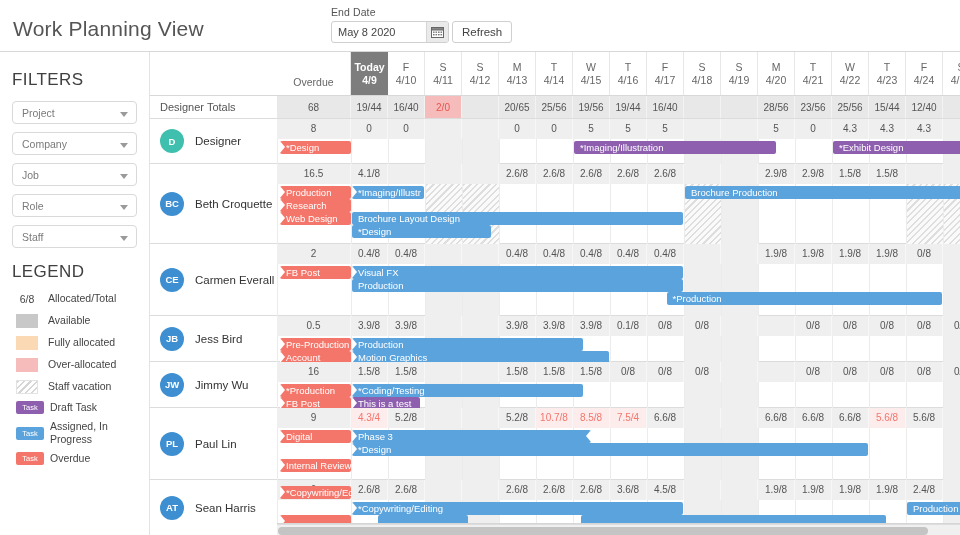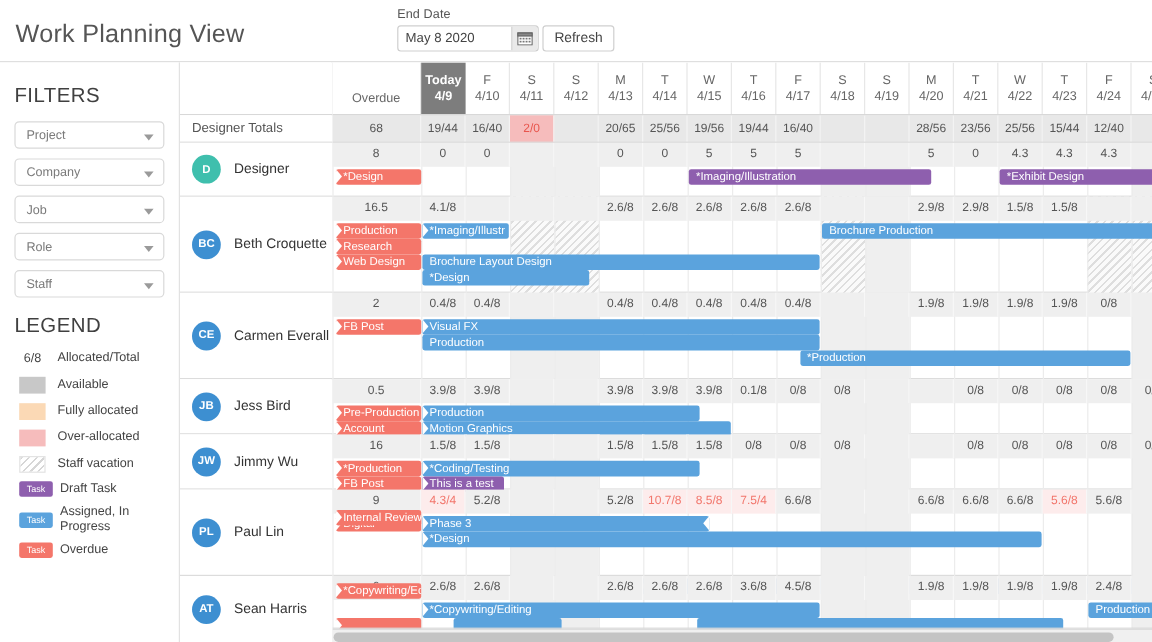--- a/index.html
+++ b/index.html
@@ -707,21 +707,21 @@
           <div class="alloc-cell" style="left: 407px; width: 37px;"></div>
           <div class="alloc-cell" style="left: 444px; width: 37px;"></div>
           <div class="alloc-cell" style="left: 481px; width: 37px;">6.6/8</div>
           <div class="alloc-cell" style="left: 518px; width: 37px;">6.6/8</div>
           <div class="alloc-cell" style="left: 555px; width: 37px;">6.6/8</div>
           <div class="alloc-cell red" style="left: 592px; width: 37px;">5.6/8</div>
           <div class="alloc-cell" style="left: 629px; width: 37px;">5.6/8</div>
           <div class="alloc-cell" style="left: 666px; width: 37px;"></div>
           <div class="bar red notch" style="left: 3px; width: 71px; top: 22px;">Digital</div>
           <div class="bar blue notch notch-r" style="left: 75px; width: 238.5px; top: 22px;">Phase 3</div>
-          <div class="bar red notch" style="left: 3px; width: 71px; top: 17px;">Internal Review</div>
+          <div class="bar red notch" style="left: 3px; width: 71px; top: 51px;">Internal Review</div>
           <div class="bar blue notch" style="left: 75px; width: 516px; top: 35px;">*Design</div>
           <div class="bar blue" style="left: 237.8px; width: 464.2px; top: 74px;">Wireframing</div>
         </div>
         <div class="trow" style="top: 428px; height: 56px;">
           <div class="weekend-band" style="left: 148px; width: 37px; height: 56px;"></div>
           <div class="weekend-band" style="left: 185px; width: 37px; height: 56px;"></div>
           <div class="weekend-band" style="left: 407px; width: 37px; height: 56px;"></div>
           <div class="weekend-band" style="left: 444px; width: 37px; height: 56px;"></div>
           <div class="weekend-band" style="left: 666px; width: 37px; height: 56px;"></div>
           <div class="colline" style="left: 74px; height: 56px;"></div>

